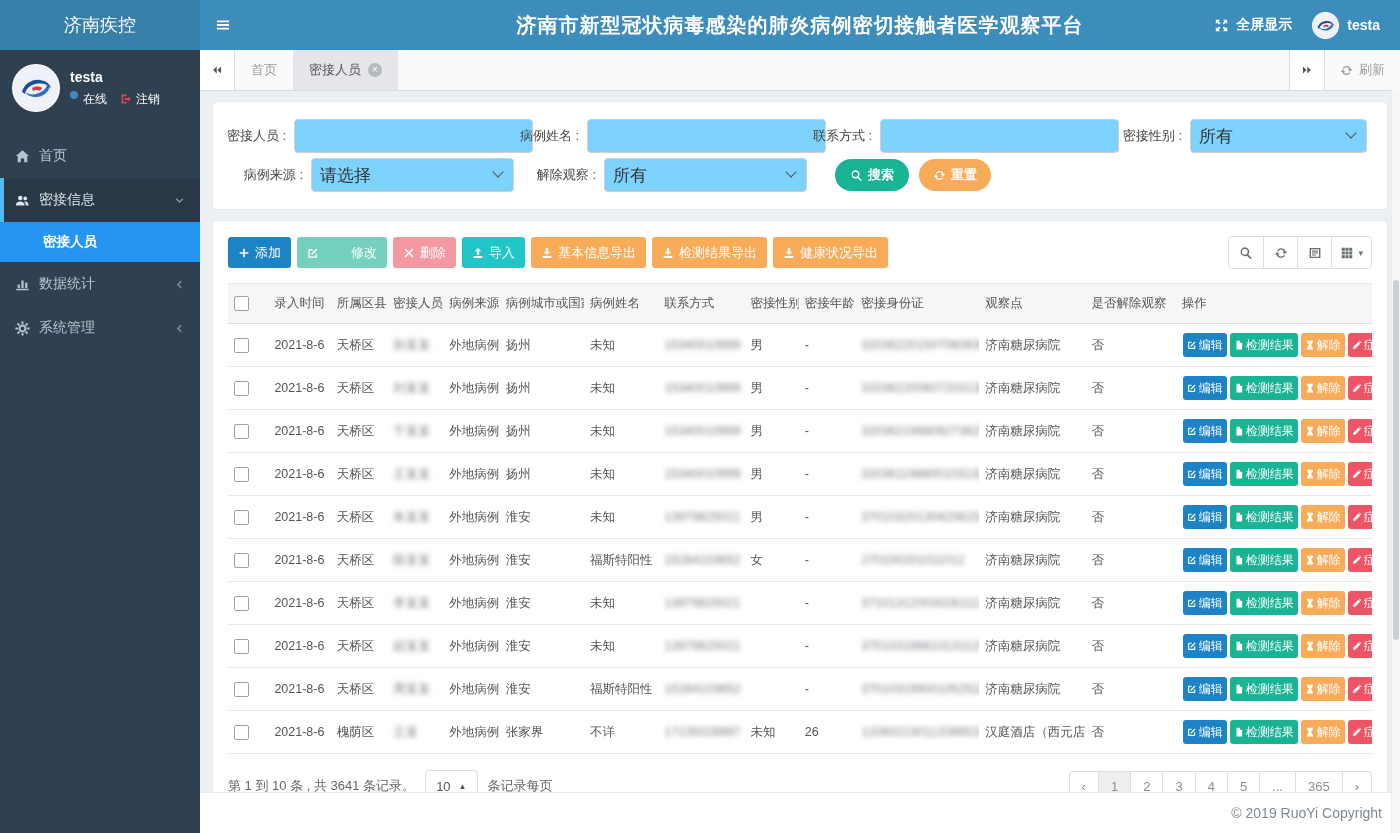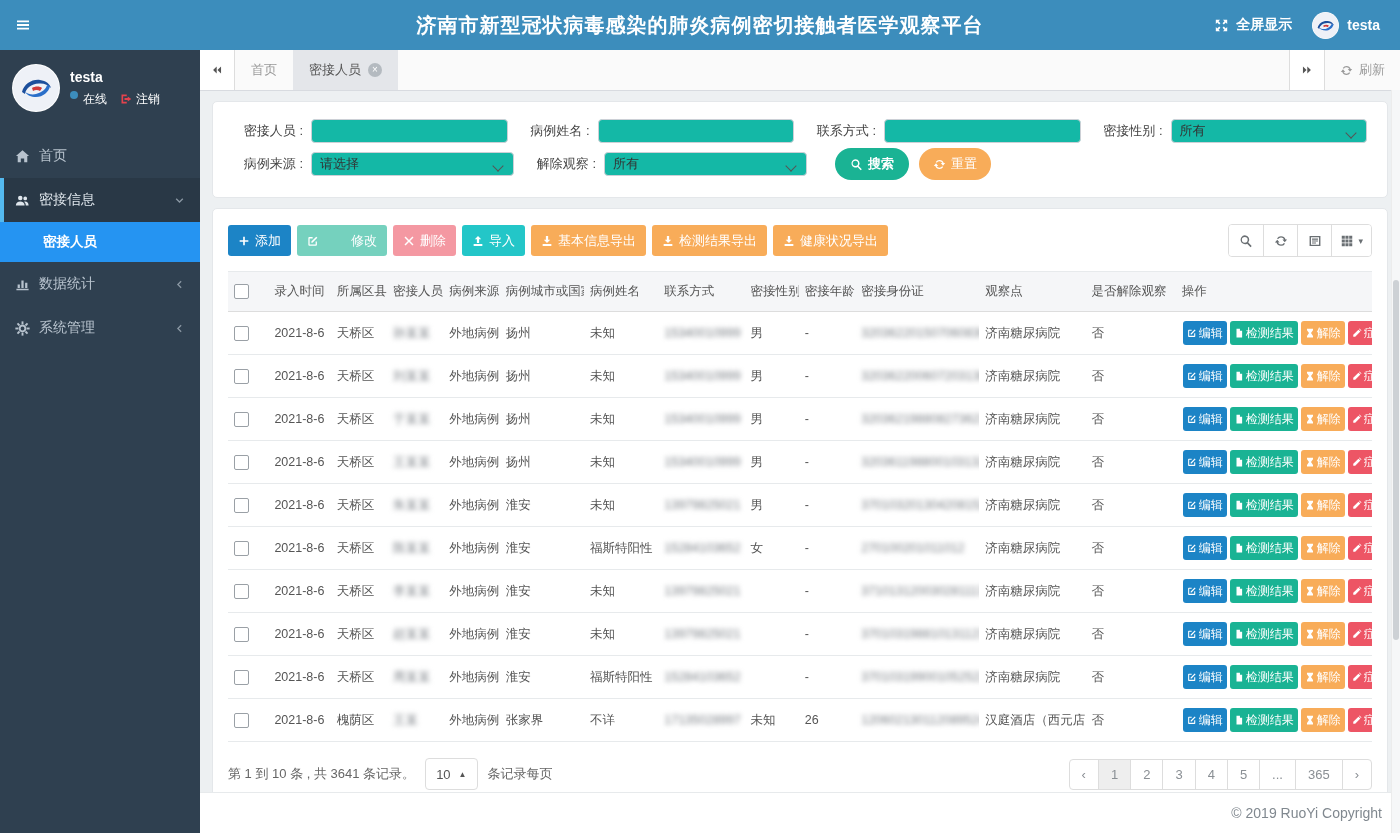--- a/index.html
+++ b/index.html
@@ -52,27 +52,27 @@
   .refresh-btn{display:flex;align-items:center;gap:6px;padding:0 15px;color:#9a9a9a;font-size:13px;border-left:1px solid #ddd;background:#fafafa;cursor:pointer;}
   .refresh-btn .ic{width:13px;height:13px;}
   
   .content{flex:1;padding:10px 12px;overflow:hidden;}
   .panel{background:#fff;border:1px solid #e4e7ea;border-radius:5px;}
   .search-panel{padding:12px 14px;margin-bottom:10px;}
   .search-row{display:flex;align-items:center;margin:5px 0;}
   .field{display:flex;align-items:center;width:287px;margin-right:6px;}
   .field label{width:76px;text-align:right;padding-right:8px;font-size:13px;color:#444;white-space:nowrap;}
   .field label::after{content:" :";}
-  .control{flex:1;height:24px;border:1px solid #ccd0d6;border-radius:4px;box-sizing:border-box;background:#14b8a6;font-size:13px;color:#333;}
+  .control{flex:1;height:34px;border:1px solid #ccd0d6;border-radius:4px;box-sizing:border-box;background:#7dd3fc;font-size:17px;color:#333;}
   input.control{padding:0 8px;outline:none;font-family:inherit;}
   .select{display:flex;align-items:center;padding:0 22px 0 8px;position:relative;cursor:pointer;}
   .sel-caret{width:7px;height:7px;border-right:1.6px solid #555;border-bottom:1.6px solid #555;transform:rotate(45deg);position:absolute;right:11px;top:9px;}
   .btn{border:none;color:#fff;display:inline-flex;align-items:center;gap:5px;cursor:pointer;font-family:inherit;}
   .btn-search{background:#1ab394;height:32px;padding:0 15px;border-radius:16px;font-size:13px;font-weight:bold;margin-left:22px;}
-  .btn-reset{background:#f8ac59;height:32px;padding:0 14px;border-radius:16px;font-size:13px;font-weight:normal;margin-left:10px;}
+  .btn-reset{background:#f8ac59;height:32px;padding:0 14px;border-radius:16px;font-size:13px;font-weight:bold;margin-left:10px;}
   
   .table-panel{padding:15px;}
   .toolbar{display:flex;align-items:center;margin-bottom:14px;}
   .tbtn{height:31px;padding:0 10px;border-radius:3px;font-size:13px;margin-right:6px;}
   .tbtn .ic{width:12px;height:12px;}
   .c-primary{background:#1c84c6;}
   .c-success{background:#1ab394;gap:32px;}
   .c-info{background:#23c6c8;}
   .c-warning{background:#f8ac59;}
   .c-danger{background:#ed5565;}
@@ -195,20 +195,23 @@
     <symbol id="i-logo" viewBox="0 0 48 48">
         <circle cx="24" cy="24" r="23" fill="#eef1f7"></circle>
         <path d="M10 28c2-8 10-13 18-12 6 .8 10 4 11 8-3-3-7-5-12-4.5C19 20 14 24 13 30z" fill="#1c4f9c"></path>
         <path d="M38 22c-1 6-7 11-14 11-5 0-9-2-11-5 3 2 7 3 11 2 6-1.5 10-5 11-9z" fill="#2a6fc9"></path>
         <path d="M20 24c3-2 8-2 10 0l-2 3c-2-1.5-5-1.5-7 0z" fill="#d03a3a"></path>
       </symbol>
   </defs>
 </svg>
 
 <header class="topbar">
+  <div class="brand">
+      <span>济南疾控</span>
+    </div>
   <div class="nav">
     <div class="hamburger">
       <svg class="ic">
           <use href="#i-menu"></use>
         </svg>
     </div>
     <div class="nav-title">济南市新型冠状病毒感染的肺炎病例密切接触者医学观察平台</div>
     <div class="nav-right">
       <div class="fullscreen">
         <svg class="ic">

